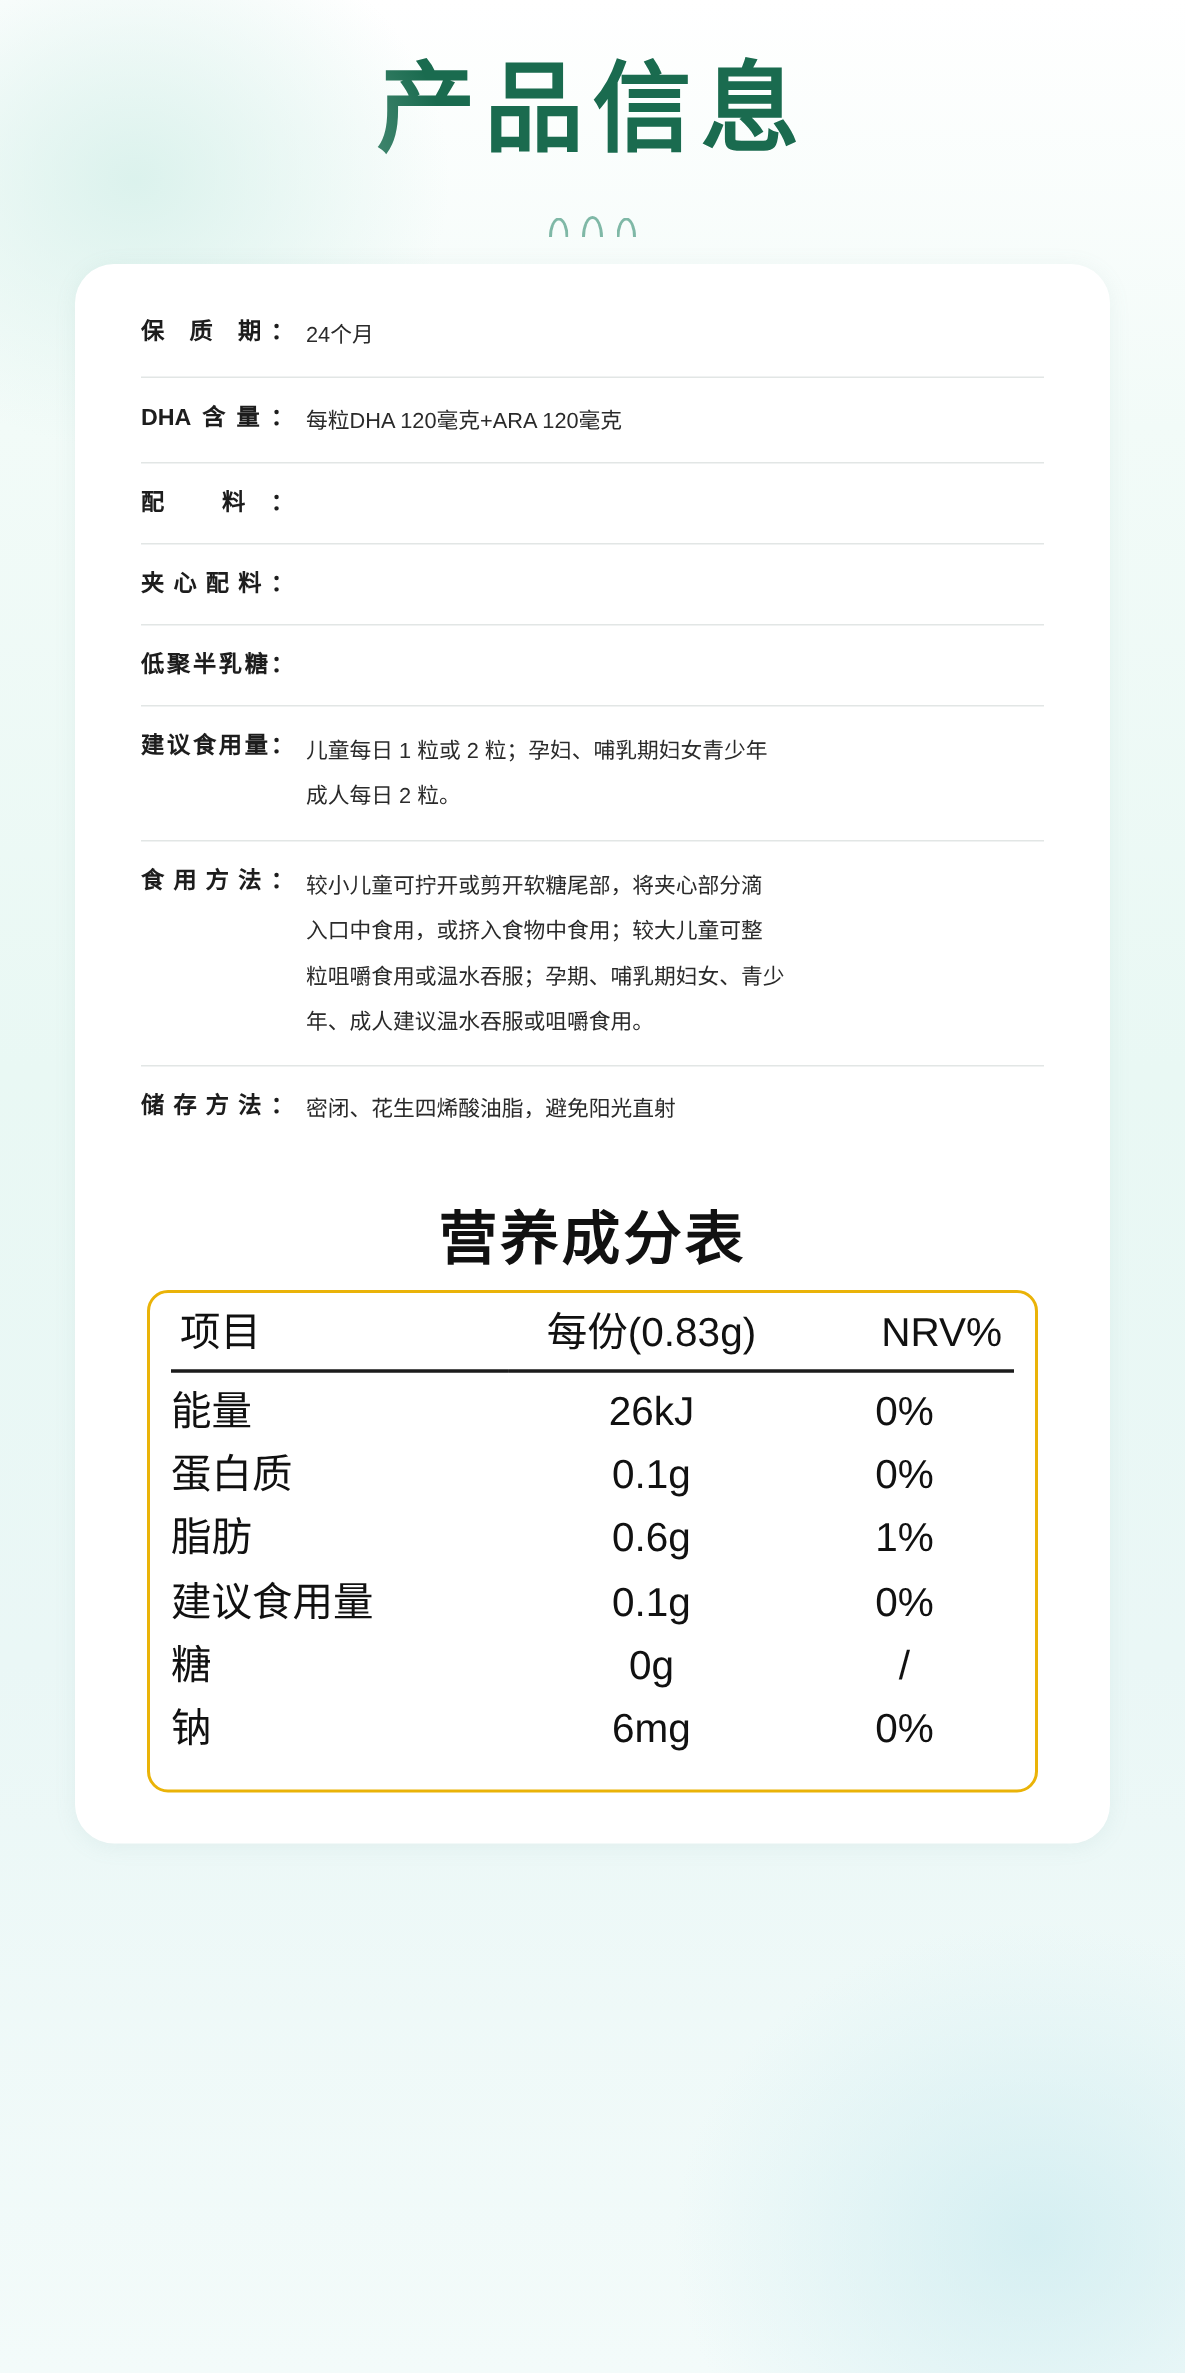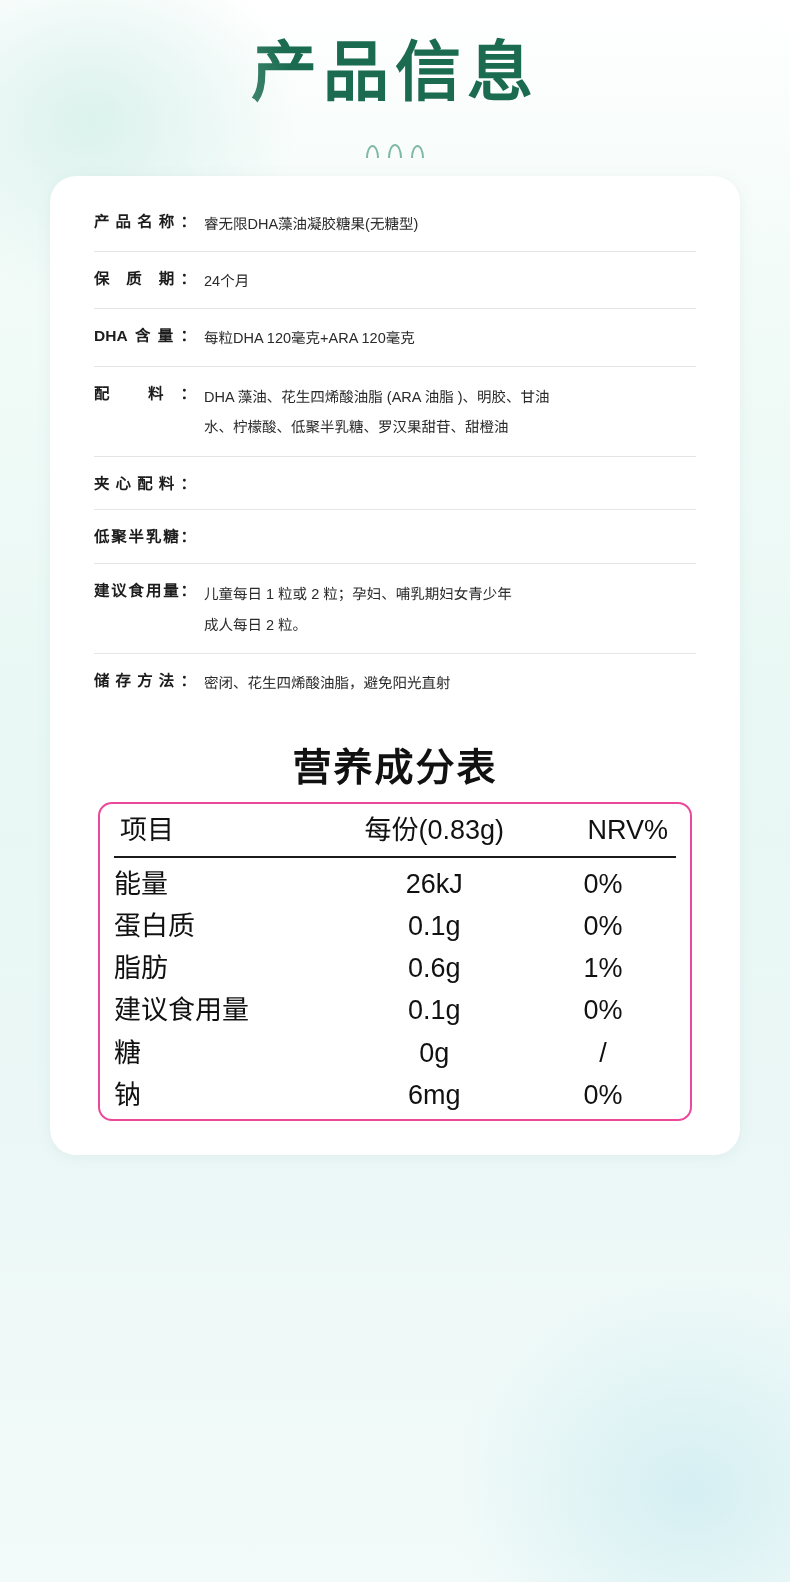--- a/index.html
+++ b/index.html
@@ -103,23 +103,23 @@
   
   .nutrition-title {
     text-align: center;
     font-size: 39px;
     color: #111;
     font-weight: bold;
     margin: 26px 0 10px;
     letter-spacing: 2px;
   }
   .nutrition-wrap {
-    border: 2px solid #ec4899;
+    border: 2px solid #eab308;
     border-radius: 14px;
-    padding: 6px 14px 2px;
+    padding: 6px 14px 19px;
     margin: 0 4px;
   }
   table.nutrition {
     width: 100%;
     border-collapse: collapse;
     font-size: 27px;
     color: #111;
   }
   table.nutrition th, table.nutrition td {
     padding: 2px 0 3px;
@@ -148,55 +148,56 @@
 
 <div class="divider-dots">
   <span class="dot"></span>
   <span class="dot mid"></span>
   <span class="dot"></span>
 </div>
 
 <div class="card">
 
   <div class="spec-list">
-    <div class="spec-row">
-      <div class="spec-label">产品名称：</div>
-      <div class="spec-value">睿无限DHA藻油凝胶糖果(无糖型)</div>
-    </div>
 
     <div class="spec-row">
       <div class="spec-label">保 质 期：</div>
       <div class="spec-value">24个月</div>
     </div>
 
     <div class="spec-row">
       <div class="spec-label">DHA含量：</div>
       <div class="spec-value">每粒DHA 120毫克+ARA 120毫克</div>
     </div>
 
     <div class="spec-row tall">
       <div class="spec-label">配    料：</div>
-      <div class="spec-value" style="white-space:pre-line;">DHA 藻油、花生四烯酸油脂 (ARA 油脂 )、明胶、甘油
-水、柠檬酸、低聚半乳糖、罗汉果甜苷、甜橙油</div>
     </div>
 
     <div class="spec-row">
       <div class="spec-label">夹心配料：</div>
     </div>
 
     <div class="spec-row">
       <div class="spec-label">低聚半乳糖：</div>
     </div>
 
     <div class="spec-row tall">
       <div class="spec-label">建议食用量：</div>
       <div class="spec-value" style="white-space:pre-line;">儿童每日 1 粒或 2 粒；孕妇、哺乳期妇女青少年
 成人每日 2 粒。</div>
     </div>
 
+    <div class="spec-row tall">
+      <div class="spec-label">食用方法：</div>
+      <div class="spec-value" style="white-space:pre-line;">较小儿童可拧开或剪开软糖尾部，将夹心部分滴
+入口中食用，或挤入食物中食用；较大儿童可整
+粒咀嚼食用或温水吞服；孕期、哺乳期妇女、青少
+年、成人建议温水吞服或咀嚼食用。</div>
+    </div>
 
     <div class="spec-row last">
       <div class="spec-label">储存方法：</div>
       <div class="spec-value">密闭、花生四烯酸油脂，避免阳光直射</div>
     </div>
   </div>
 
   <div class="nutrition-title">营养成分表</div>
 
   <div class="nutrition-wrap">

